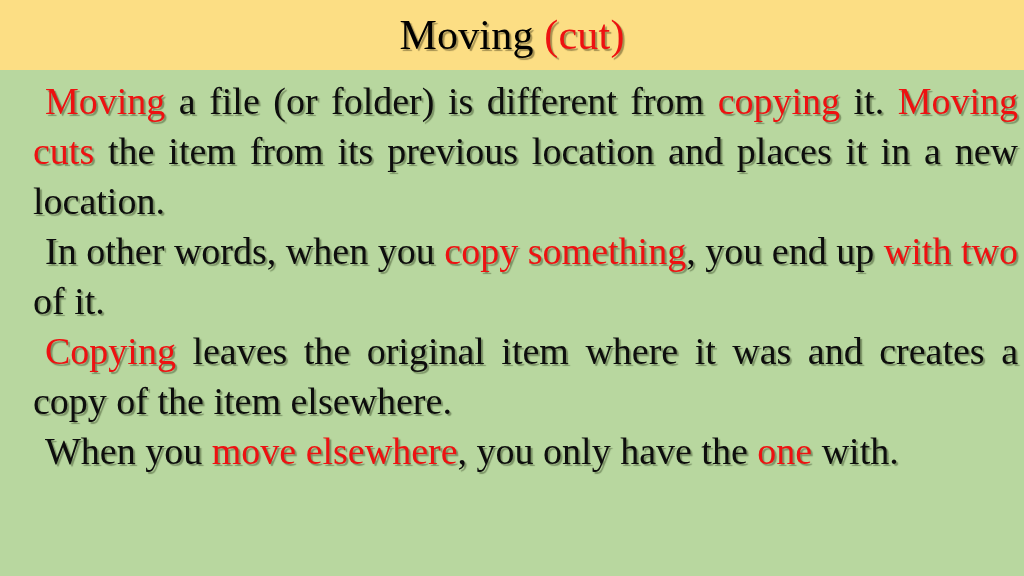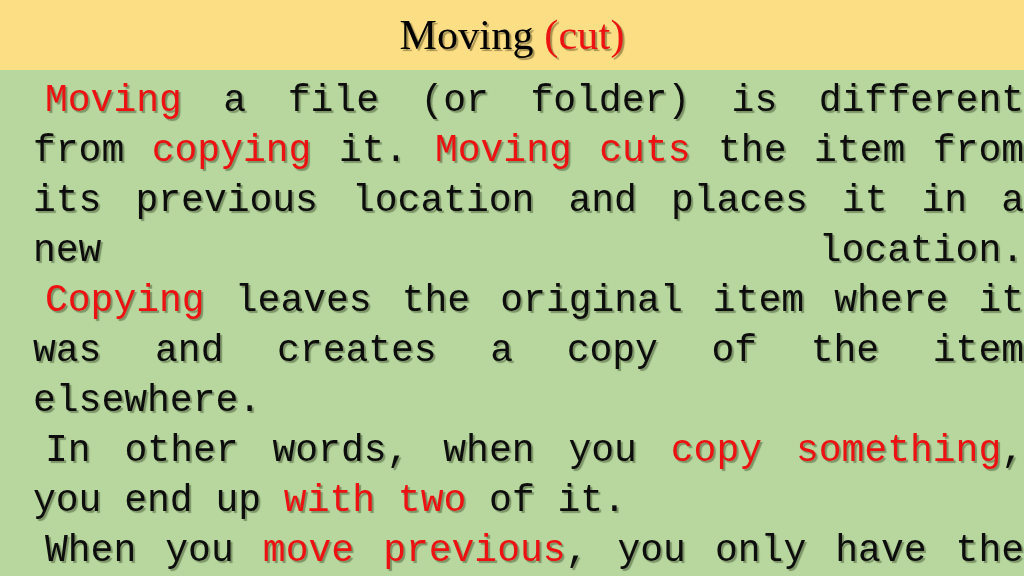--- a/index.html
+++ b/index.html
@@ -48,22 +48,21 @@
   .title-text .red   { color: #ee1111; }
 
   
   .body-area {
     position: absolute;
     left: 0;
     top: 70px;
     width: 1024px;
     height: 506px;
     box-sizing: border-box;
-    padding: 6px 0 0 33px;
-    font-family: Liberation Mono, monospace;
+    padding: 6px 6px 0 33px;
   }
 
   .para {
     margin: 0;
     padding: 0;
     font-size: 38px;
     line-height: 50px;
     color: #0d0d0d;
     text-align: justify;
     text-justify: inter-word;
@@ -91,25 +90,25 @@
     </div>
   </div>
 
   <div class="body-area">
 
     <p class="para justify-all">
       <span class="red">Moving</span><span class="blk"> a file (or folder) is different from </span><span class="red">copying</span><span class="blk"> it. </span><span class="red">Moving cuts</span><span class="blk"> the item from its previous location and places it in a new location.</span>
     </p>
 
     <p class="para">
+      <span class="blk">In other words, when you </span><span class="red">copy something</span><span class="blk">, you end up </span><span class="red">with two</span><span class="blk"> of it.</span>
+    </p>
+
+    <p class="para">
       <span class="red">Copying</span><span class="blk"> leaves the original item where it was and creates a copy of the item elsewhere.</span>
     </p>
 
     <p class="para">
-      <span class="blk">In other words, when you </span><span class="red">copy something</span><span class="blk">, you end up </span><span class="red">with two</span><span class="blk"> of it.</span>
-    </p>
-
-    <p class="para">
-      <span class="blk">When you </span><span class="red">move previous</span><span class="blk">, you only have the </span><span class="red">one</span><span class="blk"> with.</span>
+      <span class="blk">When you </span><span class="red">move elsewhere</span><span class="blk">, you only have the </span><span class="red">one</span><span class="blk"> with.</span>
     </p>
 
   </div>
 </div>
 
 </body></html>

